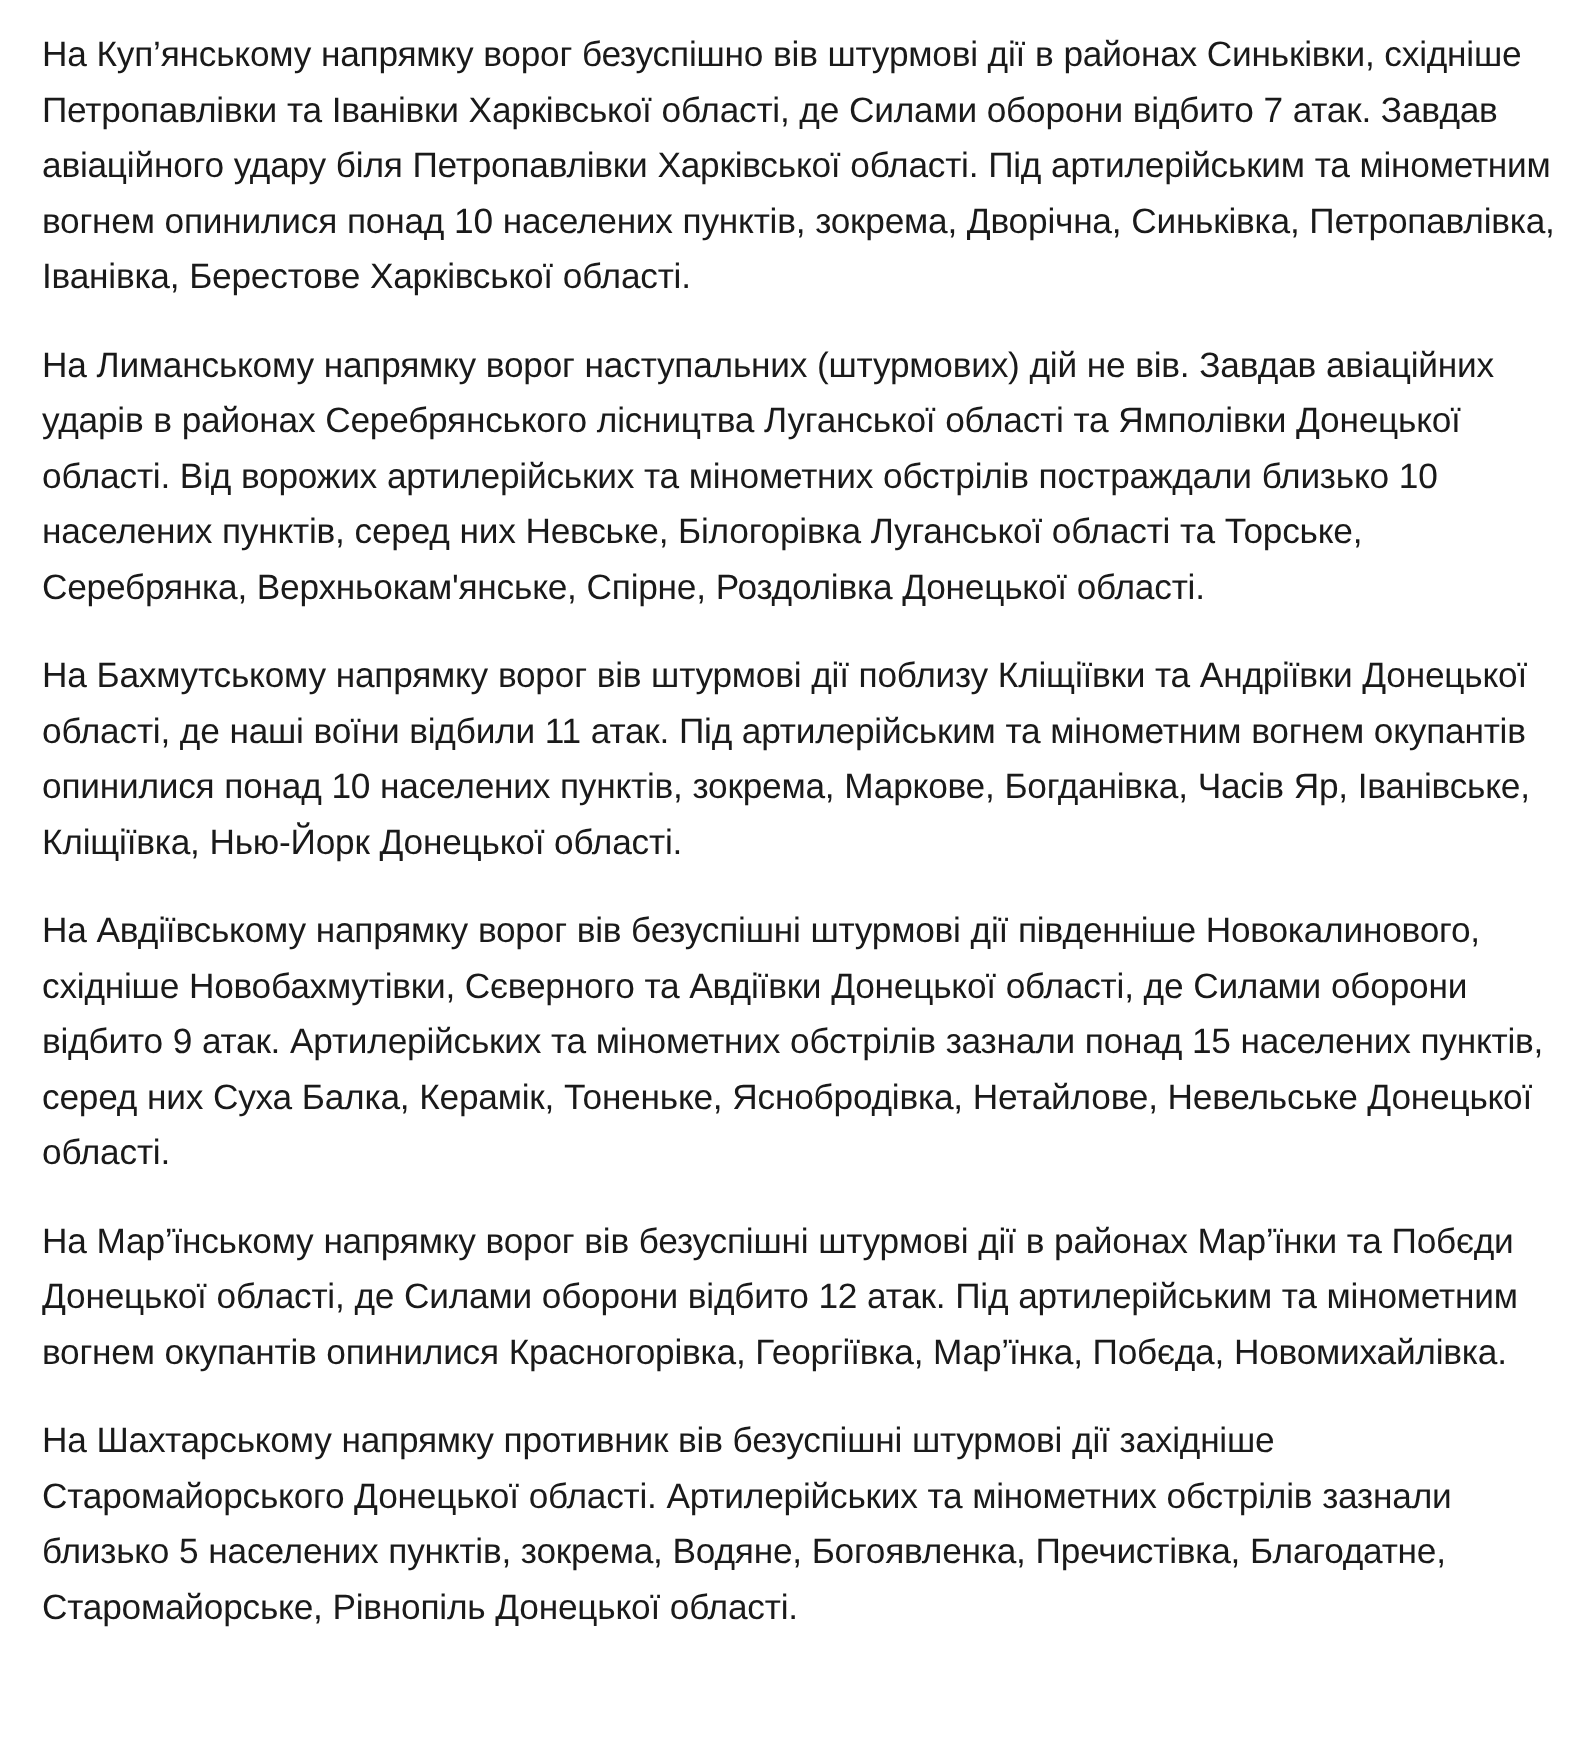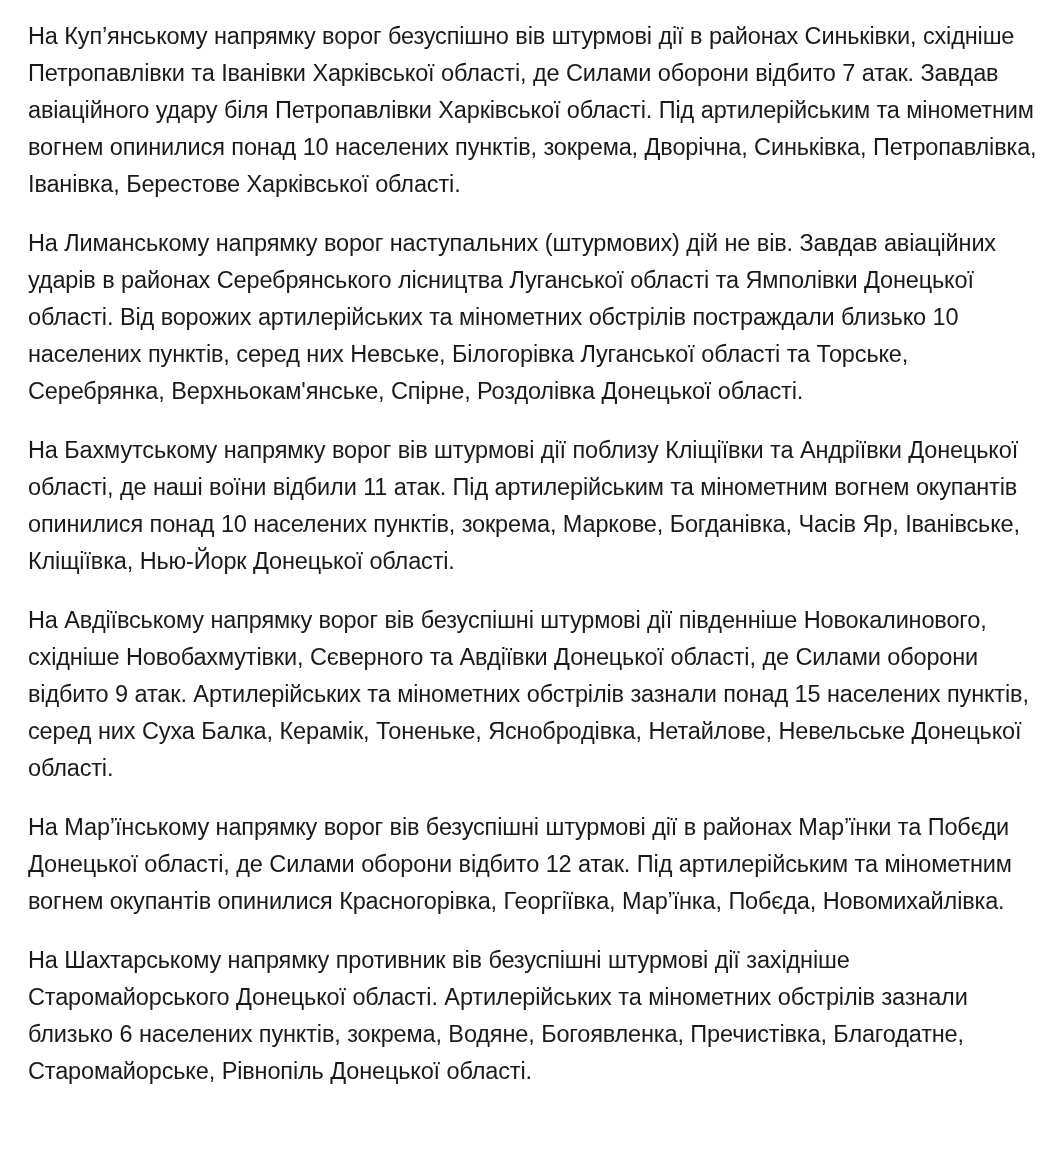--- a/index.html
+++ b/index.html
@@ -35,14 +35,14 @@
 </style>
 </head>
 <body>
 
 <article id="report">
   <p class="para">На Куп’янському напрямку ворог безуспішно вів штурмові дії в районах Синьківки, східніше Петропавлівки та Іванівки Харківської області, де Силами оборони відбито 7 атак. Завдав авіаційного удару біля Петропавлівки Харківської області. Під артилерійським та мінометним вогнем опинилися понад 10 населених пунктів, зокрема, Дворічна, Синьківка, Петропавлівка, Іванівка, Берестове Харківської області.</p>
   <p class="para">На Лиманському напрямку ворог наступальних (штурмових) дій не вів. Завдав авіаційних ударів в районах Серебрянського лісництва Луганської області та Ямполівки Донецької області. Від ворожих артилерійських та мінометних обстрілів постраждали близько 10 населених пунктів, серед них Невське, Білогорівка Луганської області та Торське, Серебрянка, Верхньокам'янське, Спірне, Роздолівка Донецької області.</p>
   <p class="para">На Бахмутському напрямку ворог вів штурмові дії поблизу Кліщіївки та Андріївки Донецької області, де наші воїни відбили 11 атак. Під артилерійським та мінометним вогнем окупантів опинилися понад 10 населених пунктів, зокрема, Маркове, Богданівка, Часів Яр, Іванівське, Кліщіївка, Нью-Йорк Донецької області.</p>
   <p class="para">На Авдіївському напрямку ворог вів безуспішні штурмові дії південніше Новокалинового, східніше Новобахмутівки, Сєверного та Авдіївки Донецької області, де Силами оборони відбито 9 атак. Артилерійських та мінометних обстрілів зазнали понад 15 населених пунктів, серед них Суха Балка, Керамік, Тоненьке, Яснобродівка, Нетайлове, Невельське Донецької області.</p>
   <p class="para">На Мар’їнському напрямку ворог вів безуспішні штурмові дії в районах Мар’їнки та Побєди Донецької області, де Силами оборони відбито 12 атак. Під артилерійським та мінометним вогнем окупантів опинилися Красногорівка, Георгіївка, Мар’їнка, Побєда, Новомихайлівка.</p>
-  <p class="para">На Шахтарському напрямку противник вів безуспішні штурмові дії західніше Старомайорського Донецької області. Артилерійських та мінометних обстрілів зазнали близько 6 населених пунктів, зокрема, Водяне, Богоявленка, Пречистівка, Благодатне, Старомайорське, Рівнопіль Донецької області.</p>
+  <p class="para">На Шахтарському напрямку противник вів безуспішні штурмові дії західніше Старомайорського Донецької області. Артилерійських та мінометних обстрілів зазнали близько 5 населених пунктів, зокрема, Водяне, Богоявленка, Пречистівка, Благодатне, Старомайорське, Рівнопіль Донецької області.</p>
 </article>
 
 </body></html>

